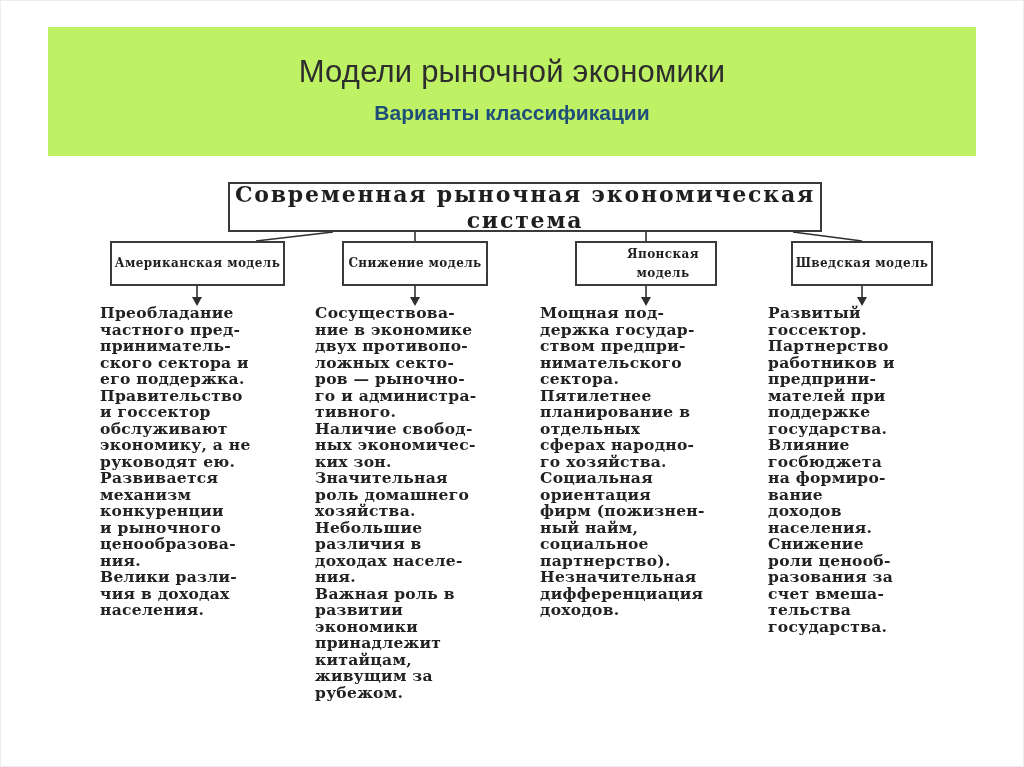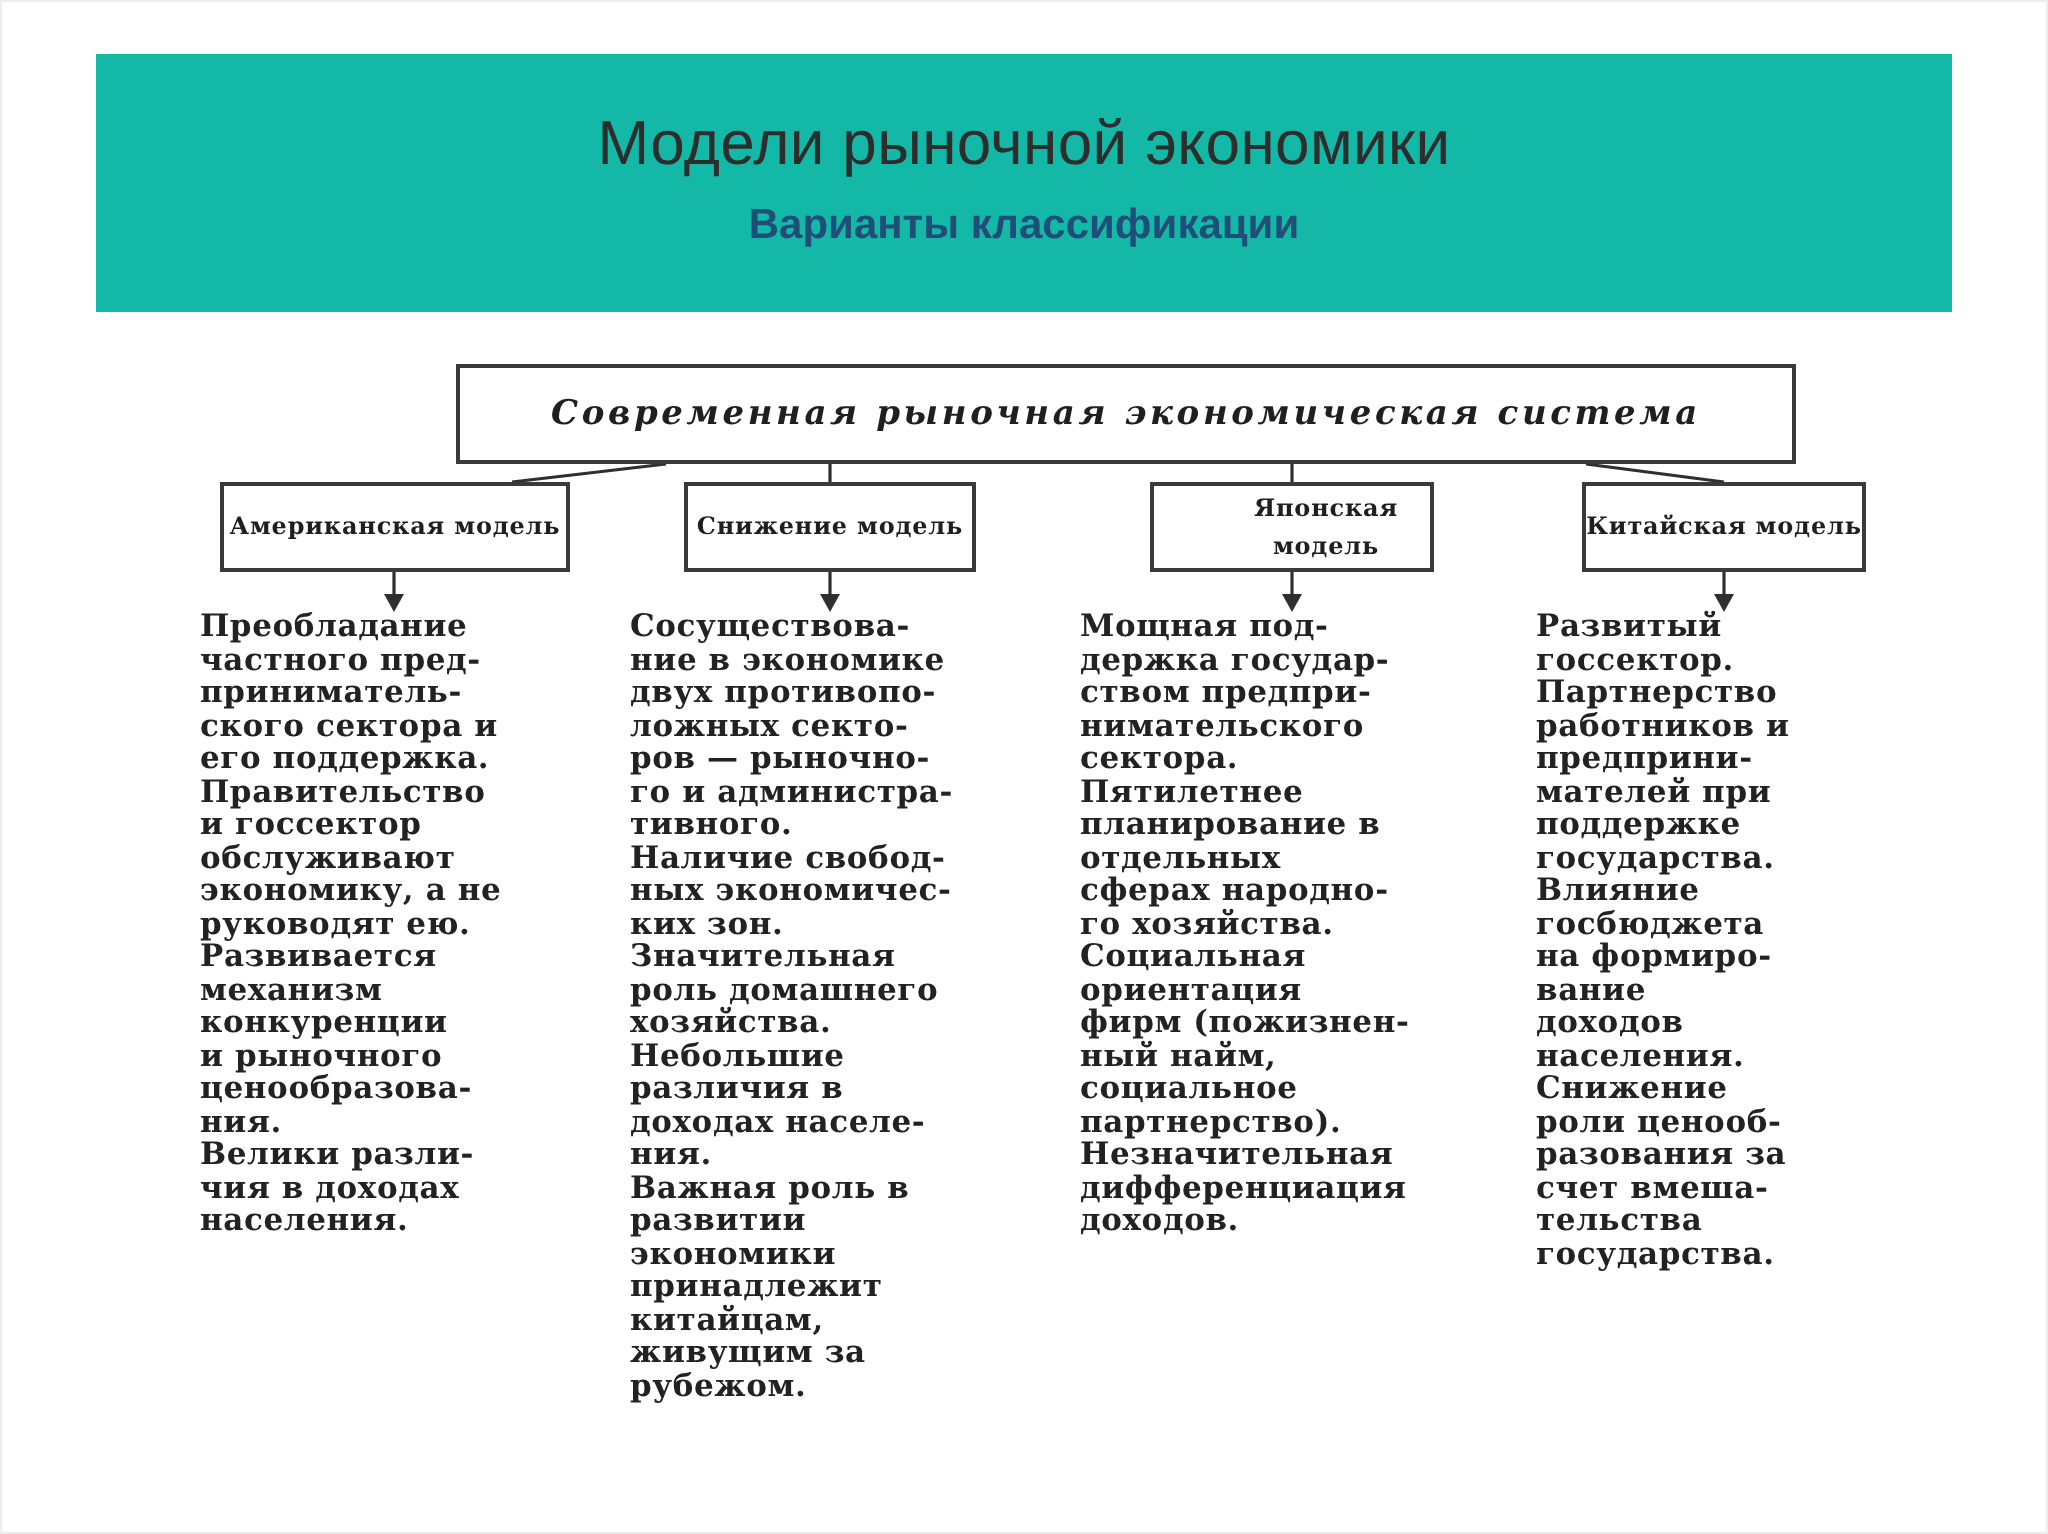--- a/index.html
+++ b/index.html
@@ -13,21 +13,21 @@
     font-family: "Liberation Sans", sans-serif;
   }
 
   
   .header-band {
     position: absolute;
     left: 48px;
     top: 27px;
     width: 928px;
     height: 129px;
-    background: #14b8a6;
+    background: #bef264;
     text-align: center;
     box-sizing: border-box;
     padding-top: 27px;
   }
   .slide-title {
     font-size: 31px;
     line-height: 36px;
     color: #2d2d2d;
     letter-spacing: 0.2px;
   }
@@ -51,24 +51,23 @@
     box-sizing: border-box;
     border: 2px solid #3a3a3a;
     background: #ffffff;
     display: flex;
     align-items: center;
     justify-content: center;
     text-align: center;
     font-weight: bold;
   }
   .root-box {
-    left: 228px; top: 182px; width: 670px; height: 50px;
-    font-size: 17px;
+    left: 228px; top: 182px; width: 594px; height: 50px;
+    font-size: 22px;
     letter-spacing: 1.8px;
-    font-style: italic;
   }
   .model-box { top: 241px; height: 45px; font-size: 12px; line-height: 19px; letter-spacing: 0.4px; }
   .model-box.m1 { left: 110px; width: 175px; }
   .model-box.m2 { left: 342px; width: 146px; }
   .model-box.m3 { left: 575px; width: 142px; padding-left: 34px; }
   .model-box.m4 { left: 791px; width: 142px; }
 
   .model-desc {
     position: absolute;
     top: 305px;
@@ -120,21 +119,21 @@
         <polygon points="641,297 651,297 646,306"></polygon>
         <polygon points="857,297 867,297 862,306"></polygon>
       </g>
     </svg>
 
     <div class="node-box root-box">Современная рыночная экономическая система</div>
 
     <div class="node-box model-box m1">Американская модель</div>
     <div class="node-box model-box m2">Снижение модель</div>
     <div class="node-box model-box m3">Японская модель</div>
-    <div class="node-box model-box m4">Китайская модель</div>
+    <div class="node-box model-box m4">Шведская модель</div>
 
     <div class="model-desc d1">Преобладание
 частного пред-
 приниматель-
 ского сектора и
 его поддержка.
 Правительство
 и госсектор
 обслуживают
 экономику, а не

